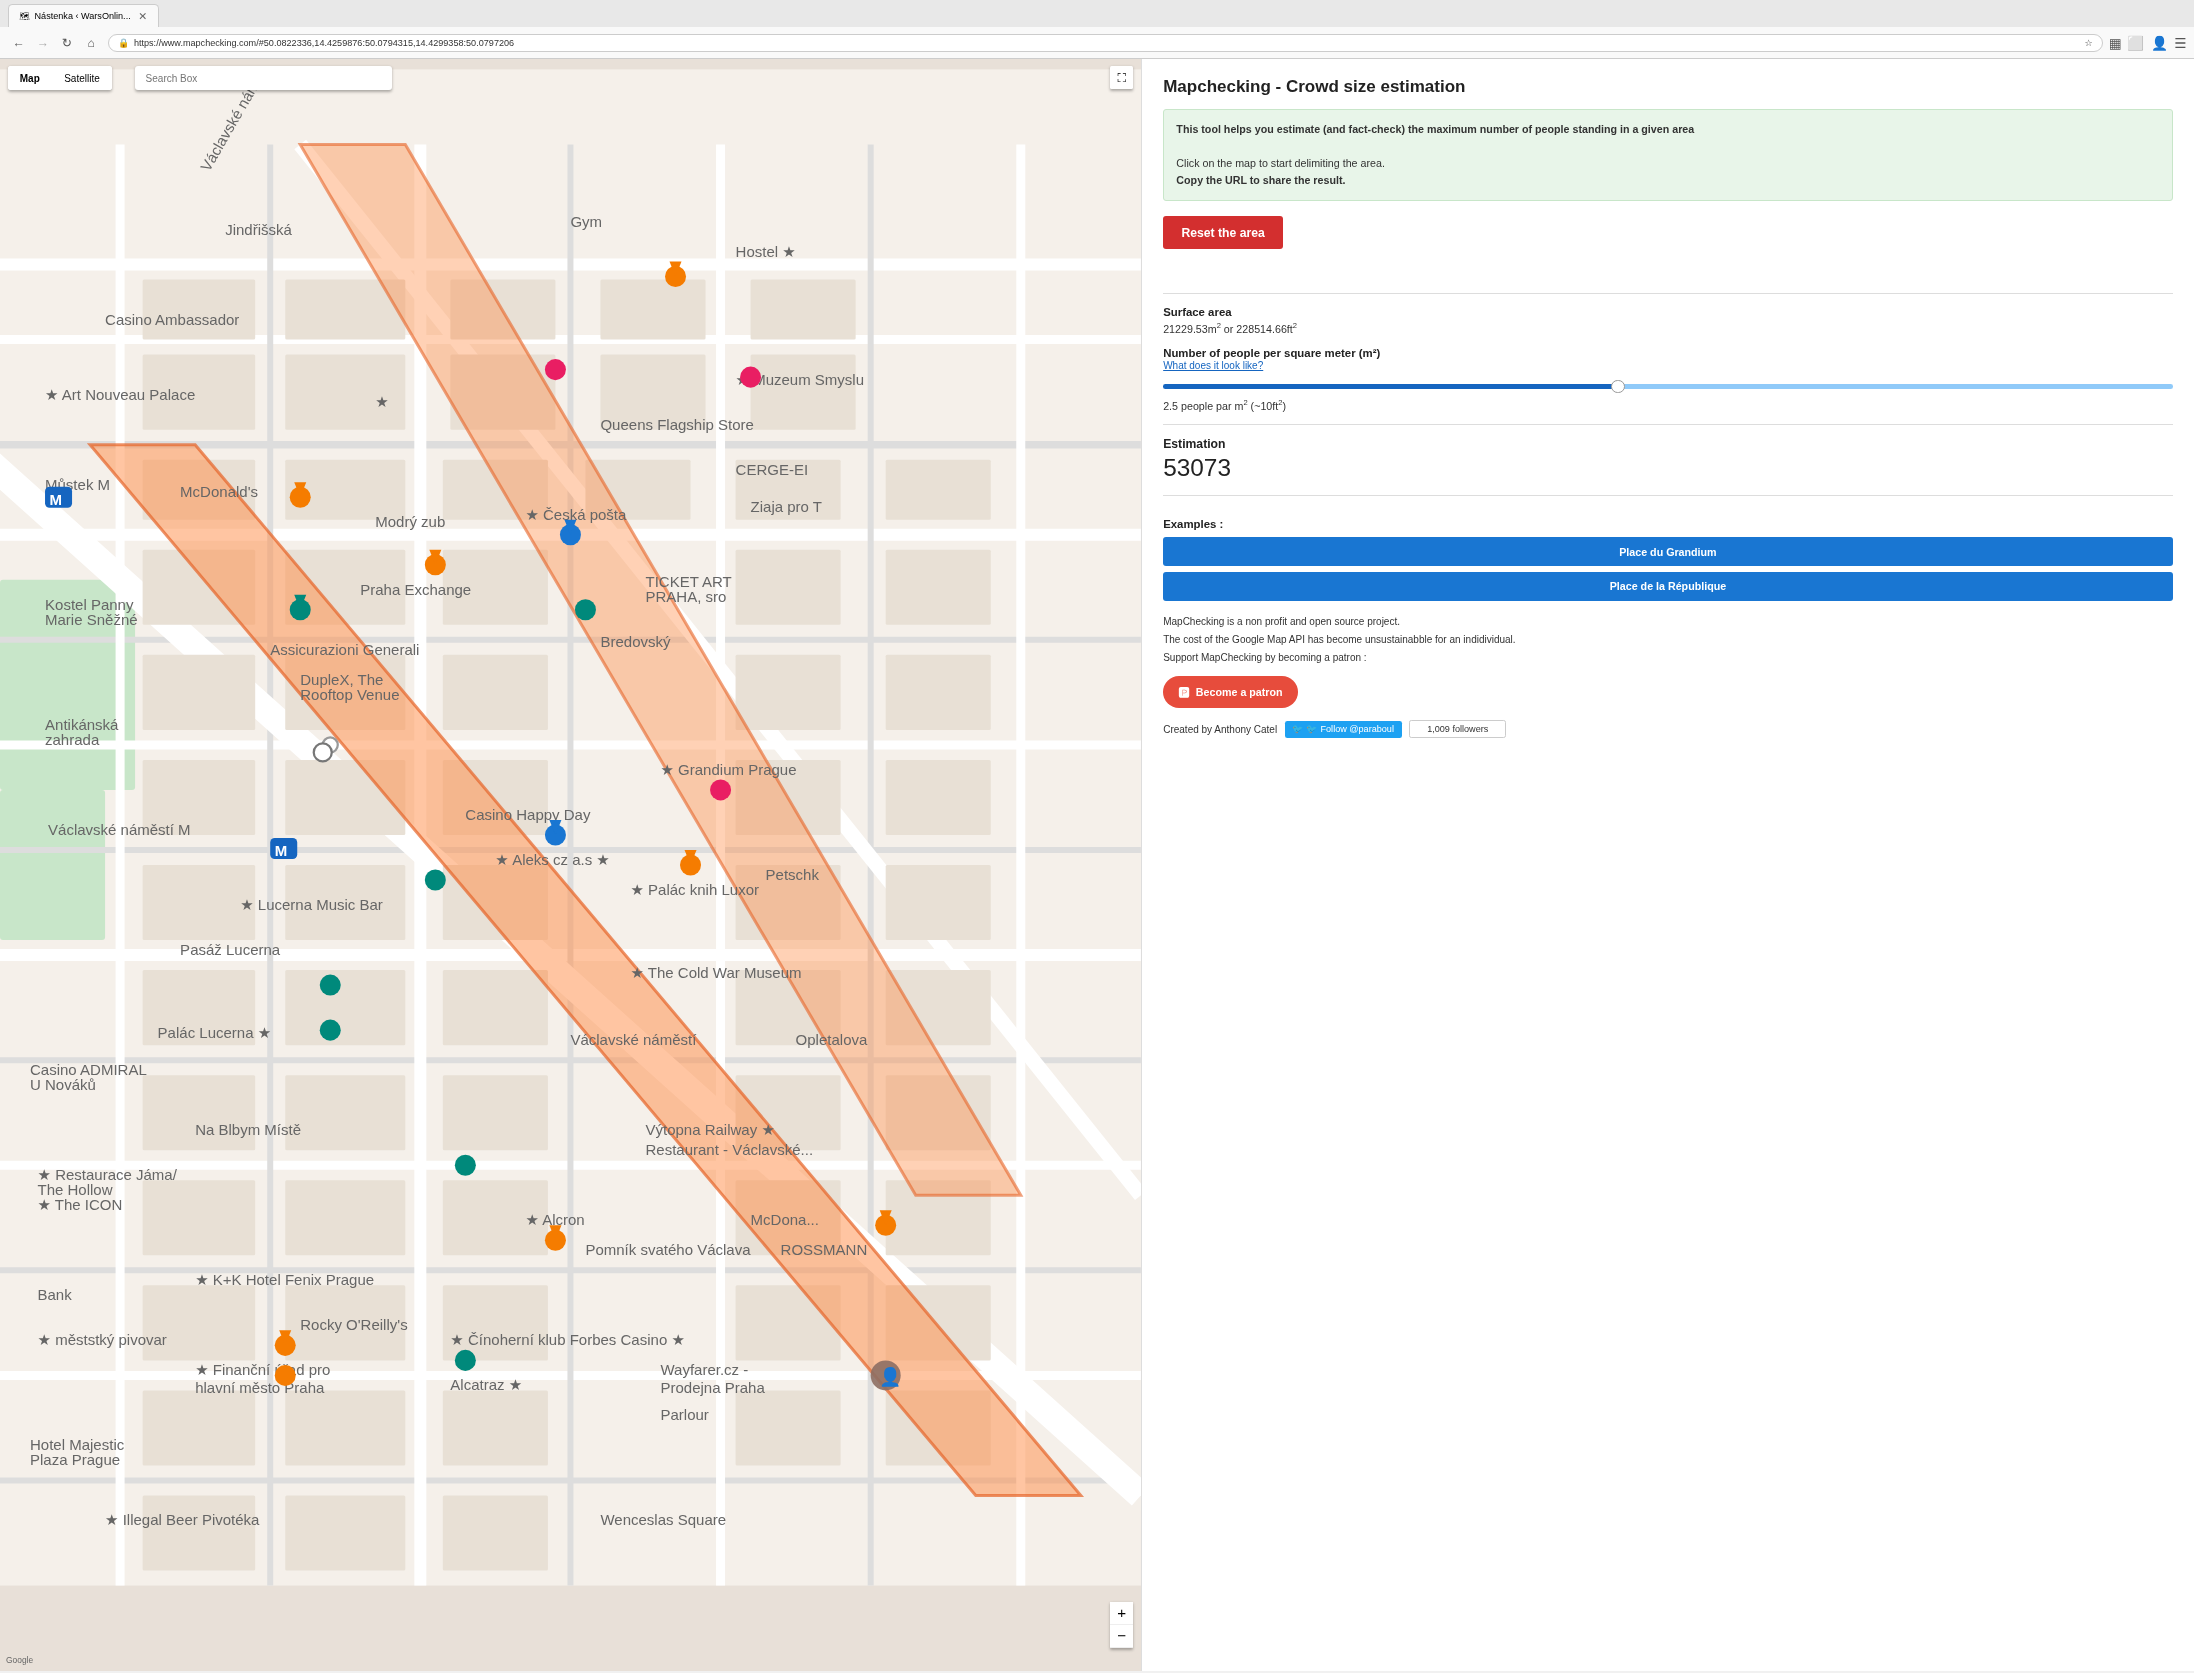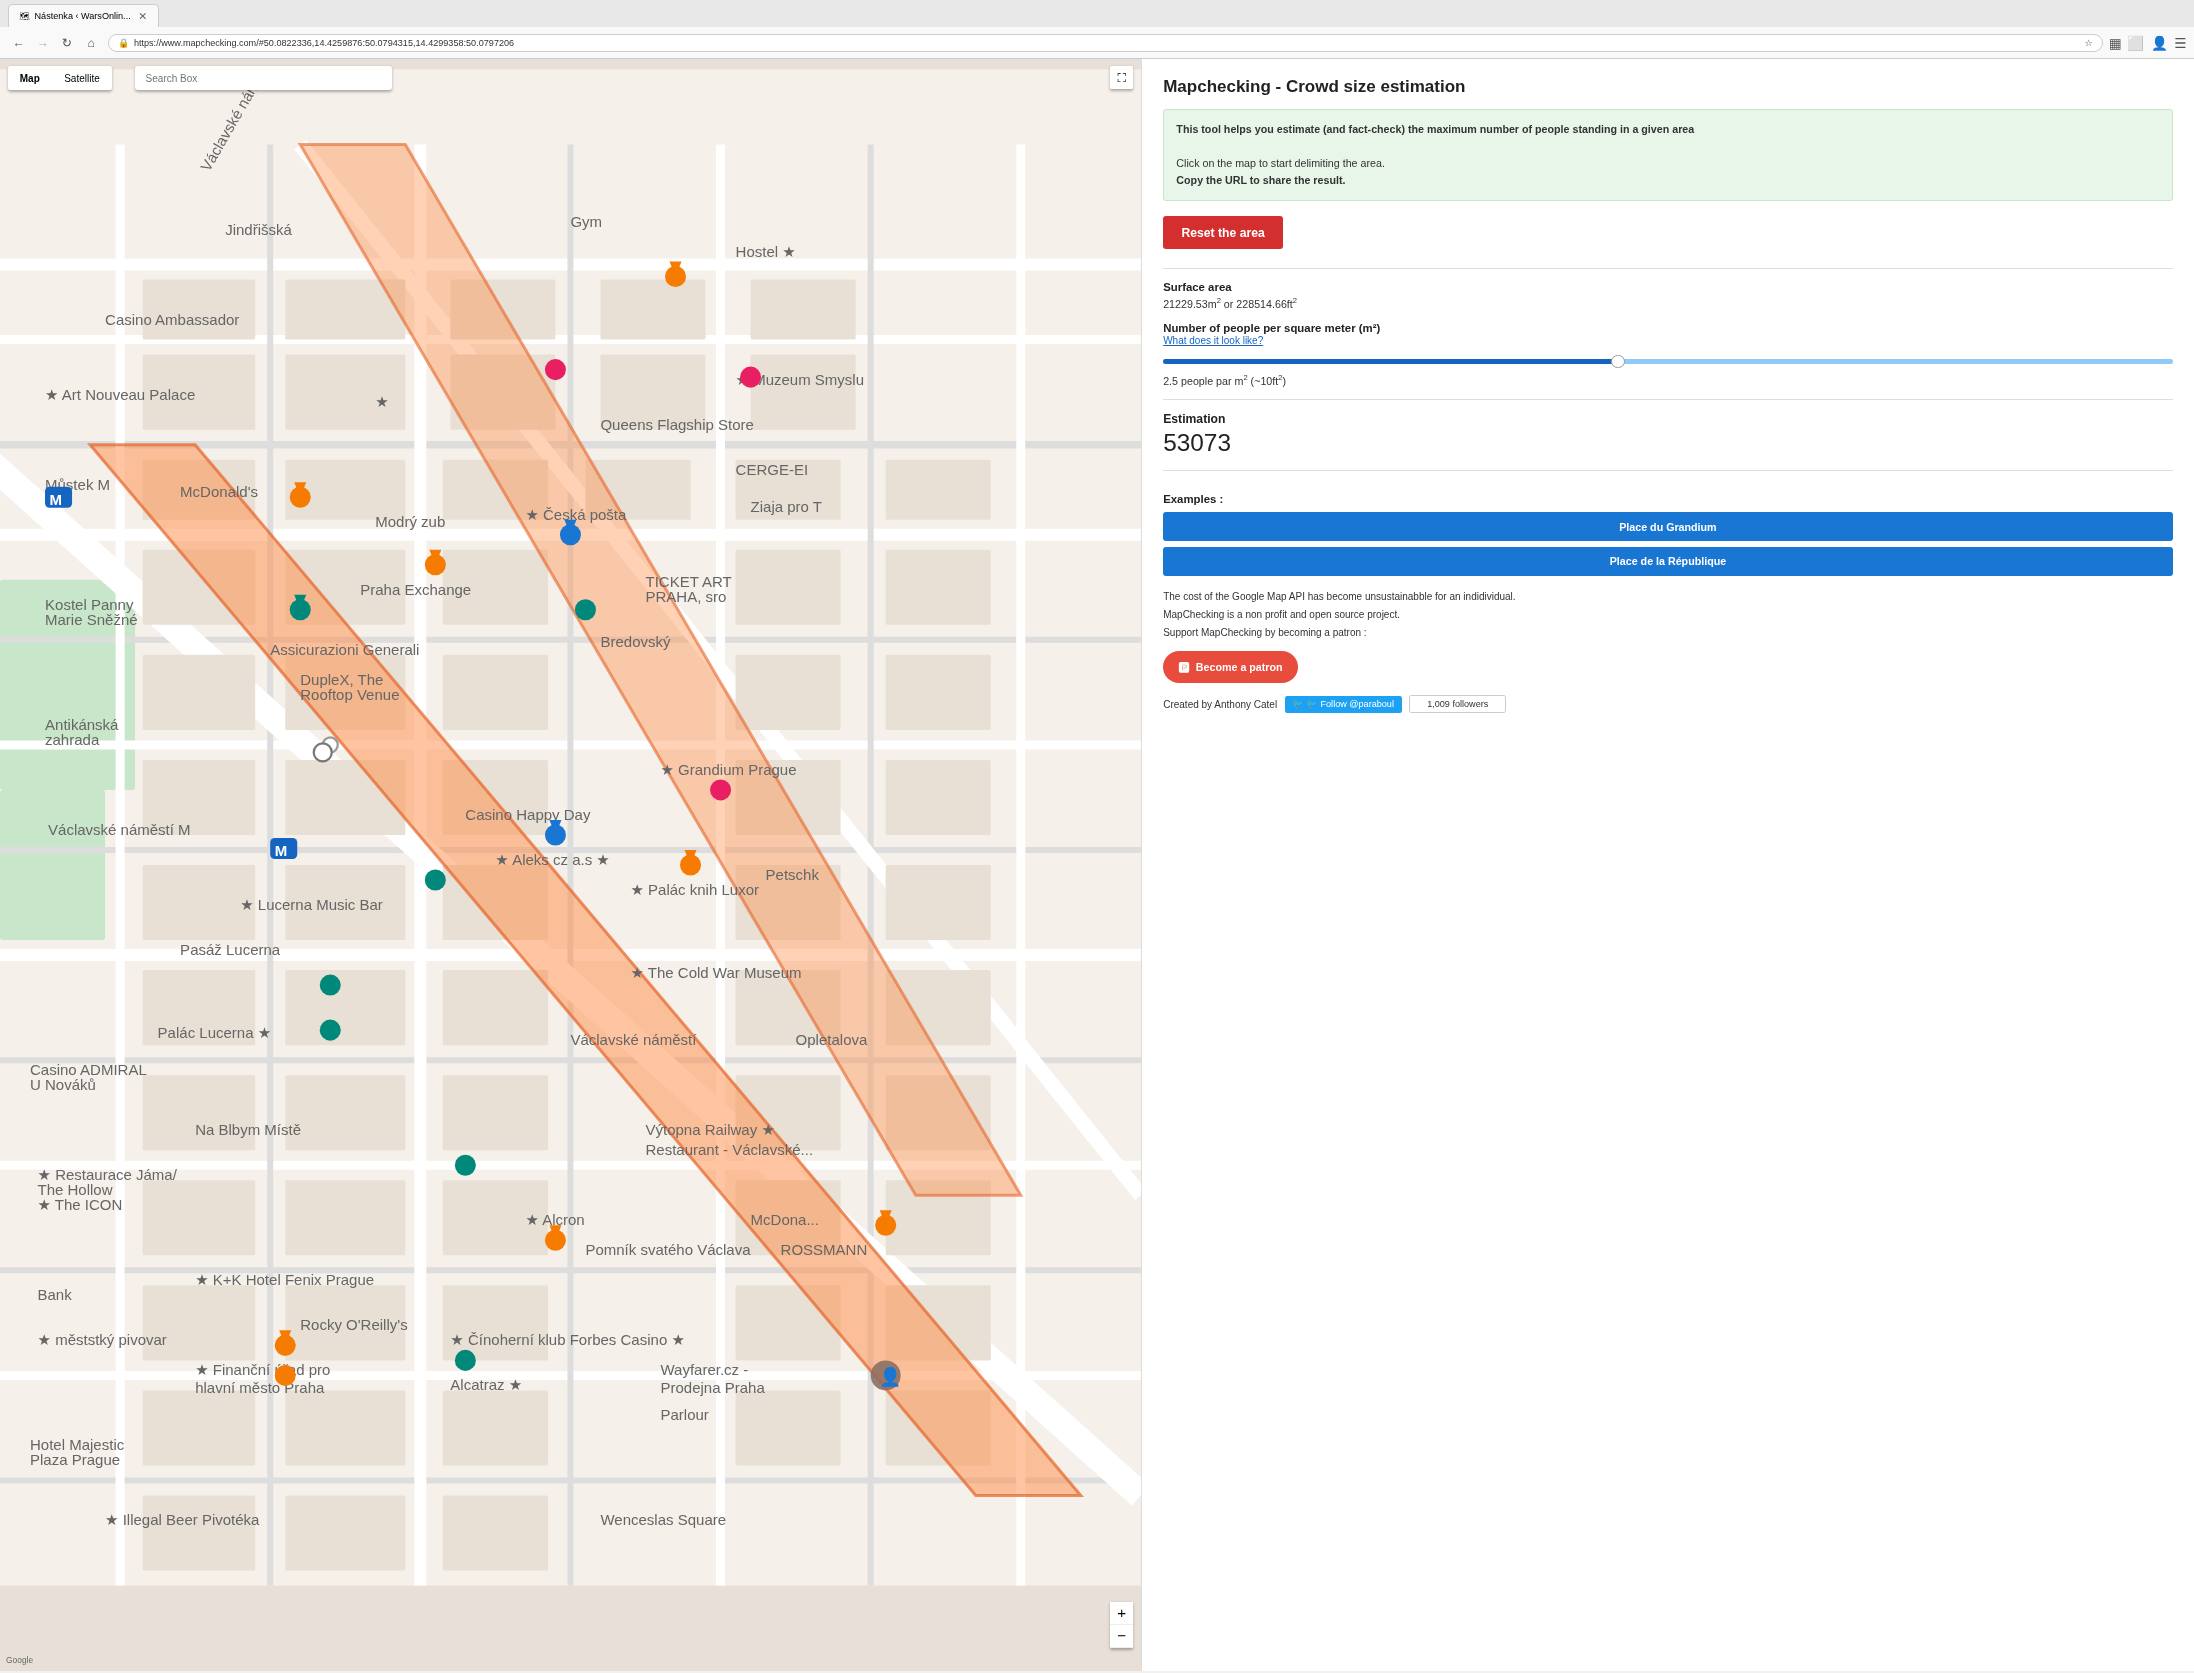--- a/index.html
+++ b/index.html
@@ -210,21 +210,21 @@
     }
     .reset-btn {
       background: #d32f2f;
       color: white;
       border: none;
       padding: 9.1px 18.3px;
       font-size: 12.2px;
       font-weight: bold;
       border-radius: 3px;
       cursor: pointer;
-      margin-bottom: 7px;
+      margin-bottom: 32px;
       display: inline-block;
     }
     .section-divider {
       border: none;
       border-top: 0.8px solid #ddd;
       margin: 12.2px 0;
     }
     .surface-area-title {
       font-size: 11.4px;
       font-weight: bold;
@@ -697,22 +697,22 @@
 
     <hr class="section-divider">
 
     <div class="examples-section">
       <div class="examples-title">Examples :</div>
       <button class="example-btn">Place du Grandium</button>
       <button class="example-btn">Place de la République</button>
     </div>
 
     <div class="nonprofit-text">
+      <div>MapChecking is a non profit and open source project.</div>
       <div>The cost of the Google Map API has become unsustainabble for an indidividual.</div>
-      <div>MapChecking is a non profit and open source project.</div>
       <div>Support MapChecking by becoming a patron :</div>
     </div>
 
     <button class="patron-btn">
       <span class="patron-icon">🅿</span>
       <span>Become a patron</span>
     </button>
 
     <div class="creator-section">
       <span>Created by Anthony Catel</span>

